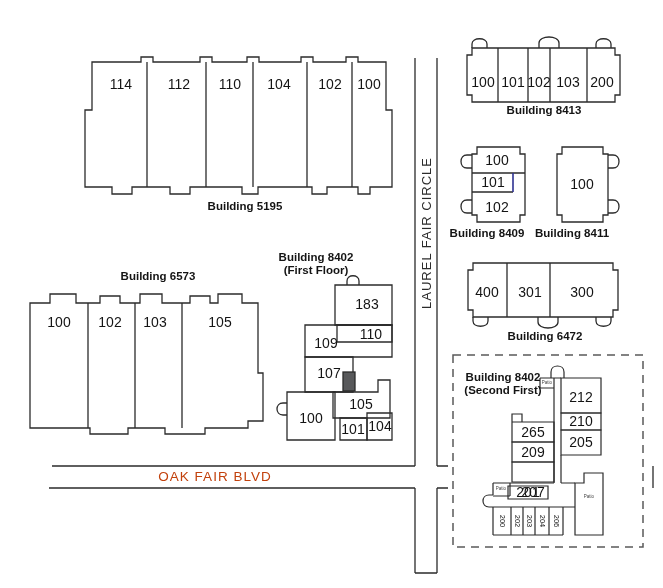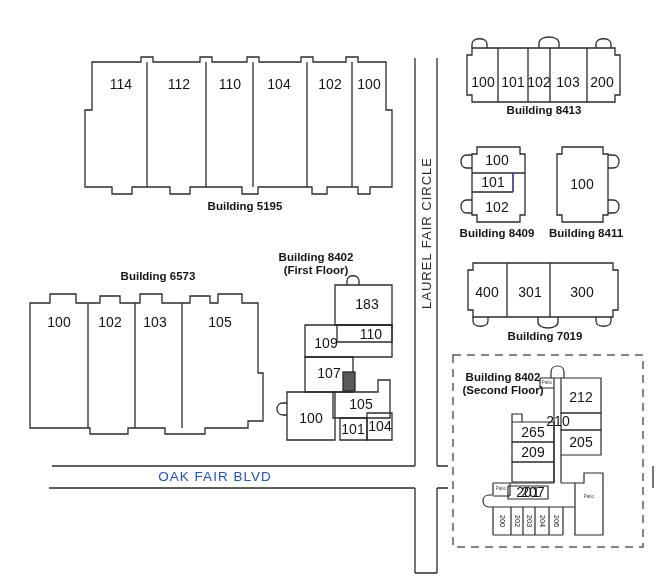--- a/index.html
+++ b/index.html
@@ -10,21 +10,21 @@
   .stage svg{position:absolute;left:0;top:0;}
   .lbl{
     position:absolute;transform:translate(-50%,-50%);
     white-space:nowrap;line-height:1;color:#141414;
   }
   .unit{font-size:14px;}
   .unit-sm{font-size:14px;}
   .unit-rot{font-size:7.5px;transform:translate(-50%,-50%) rotate(90deg);}
   .bldg{font-size:11.5px;font-weight:bold;}
   .patio{font-size:4.5px;color:#444;}
-  .road-h{font-size:13.5px;letter-spacing:1px;color:#1d4ed8;}
+  .road-h{font-size:13.5px;letter-spacing:1px;color:#c2410c;}
   .road-v{font-size:13px;letter-spacing:1px;color:#2b2b2b;transform:translate(-50%,-50%) rotate(-90deg);}
 </style>
 </head>
 <body>
 
 <div class="stage">
 
   <svg width="663" height="588" viewBox="0 0 663 588">
 
     <g fill="none" stroke="#2b2b2b" stroke-width="1.3">
@@ -122,51 +122,51 @@
   <div class="lbl unit" style="left:483px;top:82px">100</div>
   <div class="lbl unit" style="left:513px;top:82px">101</div>
   <div class="lbl unit" style="left:539px;top:82px">102</div>
   <div class="lbl unit" style="left:568px;top:82px">103</div>
   <div class="lbl unit" style="left:602px;top:82px">200</div>
   <div class="lbl bldg" style="left:544px;top:111px">Building 8413</div>
 
   <div class="lbl unit" style="left:497px;top:160px">100</div>
   <div class="lbl unit" style="left:493px;top:182px">101</div>
   <div class="lbl unit" style="left:497px;top:207px">102</div>
-  <div class="lbl bldg" style="left:497px;top:234px">Building 8409</div>
+  <div class="lbl bldg" style="left:487px;top:234px">Building 8409</div>
 
   <div class="lbl unit" style="left:582px;top:184px">100</div>
-  <div class="lbl bldg" style="left:586px;top:234px">Building 8411</div>
+  <div class="lbl bldg" style="left:572px;top:234px">Building 8411</div>
 
   <div class="lbl unit" style="left:487px;top:292px">400</div>
   <div class="lbl unit" style="left:530px;top:292px">301</div>
   <div class="lbl unit" style="left:582px;top:292px">300</div>
-  <div class="lbl bldg" style="left:545px;top:337px">Building 7019</div>
+  <div class="lbl bldg" style="left:545px;top:337px">Building 6472</div>
 
   <div class="lbl bldg" style="left:158px;top:277px">Building 6573</div>
   <div class="lbl unit" style="left:59px;top:322px">100</div>
   <div class="lbl unit" style="left:110px;top:322px">102</div>
   <div class="lbl unit" style="left:155px;top:322px">103</div>
   <div class="lbl unit" style="left:220px;top:322px">105</div>
 
   <div class="lbl bldg" style="left:316px;top:258px">Building 8402</div>
   <div class="lbl bldg" style="left:316px;top:271px">(First Floor)</div>
   <div class="lbl unit" style="left:367px;top:304px">183</div>
   <div class="lbl unit" style="left:371px;top:334px">110</div>
   <div class="lbl unit" style="left:326px;top:343px">109</div>
   <div class="lbl unit" style="left:329px;top:373px">107</div>
   <div class="lbl unit" style="left:361px;top:404px">105</div>
   <div class="lbl unit" style="left:311px;top:418px">100</div>
   <div class="lbl unit" style="left:353px;top:429px">101</div>
   <div class="lbl unit" style="left:380px;top:426px">104</div>
 
   <div class="lbl bldg" style="left:503px;top:378px">Building 8402</div>
-  <div class="lbl bldg" style="left:503px;top:391px">(Second Floor)</div>
+  <div class="lbl bldg" style="left:503px;top:391px">(Second First)</div>
   <div class="lbl unit" style="left:581px;top:397px">212</div>
-  <div class="lbl unit" style="left:558px;top:421px">210</div>
+  <div class="lbl unit" style="left:581px;top:421px">210</div>
   <div class="lbl unit" style="left:581px;top:442px">205</div>
   <div class="lbl unit" style="left:533px;top:432px">265</div>
   <div class="lbl unit" style="left:533px;top:452px">209</div>
   <div class="lbl unit" style="left:533px;top:492px">207</div>
   <div class="lbl unit-sm" style="left:528px;top:492px">201</div>
   <div class="lbl unit-rot" style="left:502px;top:521px">200</div>
   <div class="lbl unit-rot" style="left:517px;top:521px">202</div>
   <div class="lbl unit-rot" style="left:529px;top:521px">203</div>
   <div class="lbl unit-rot" style="left:542px;top:521px">204</div>
   <div class="lbl unit-rot" style="left:556px;top:521px">206</div>

